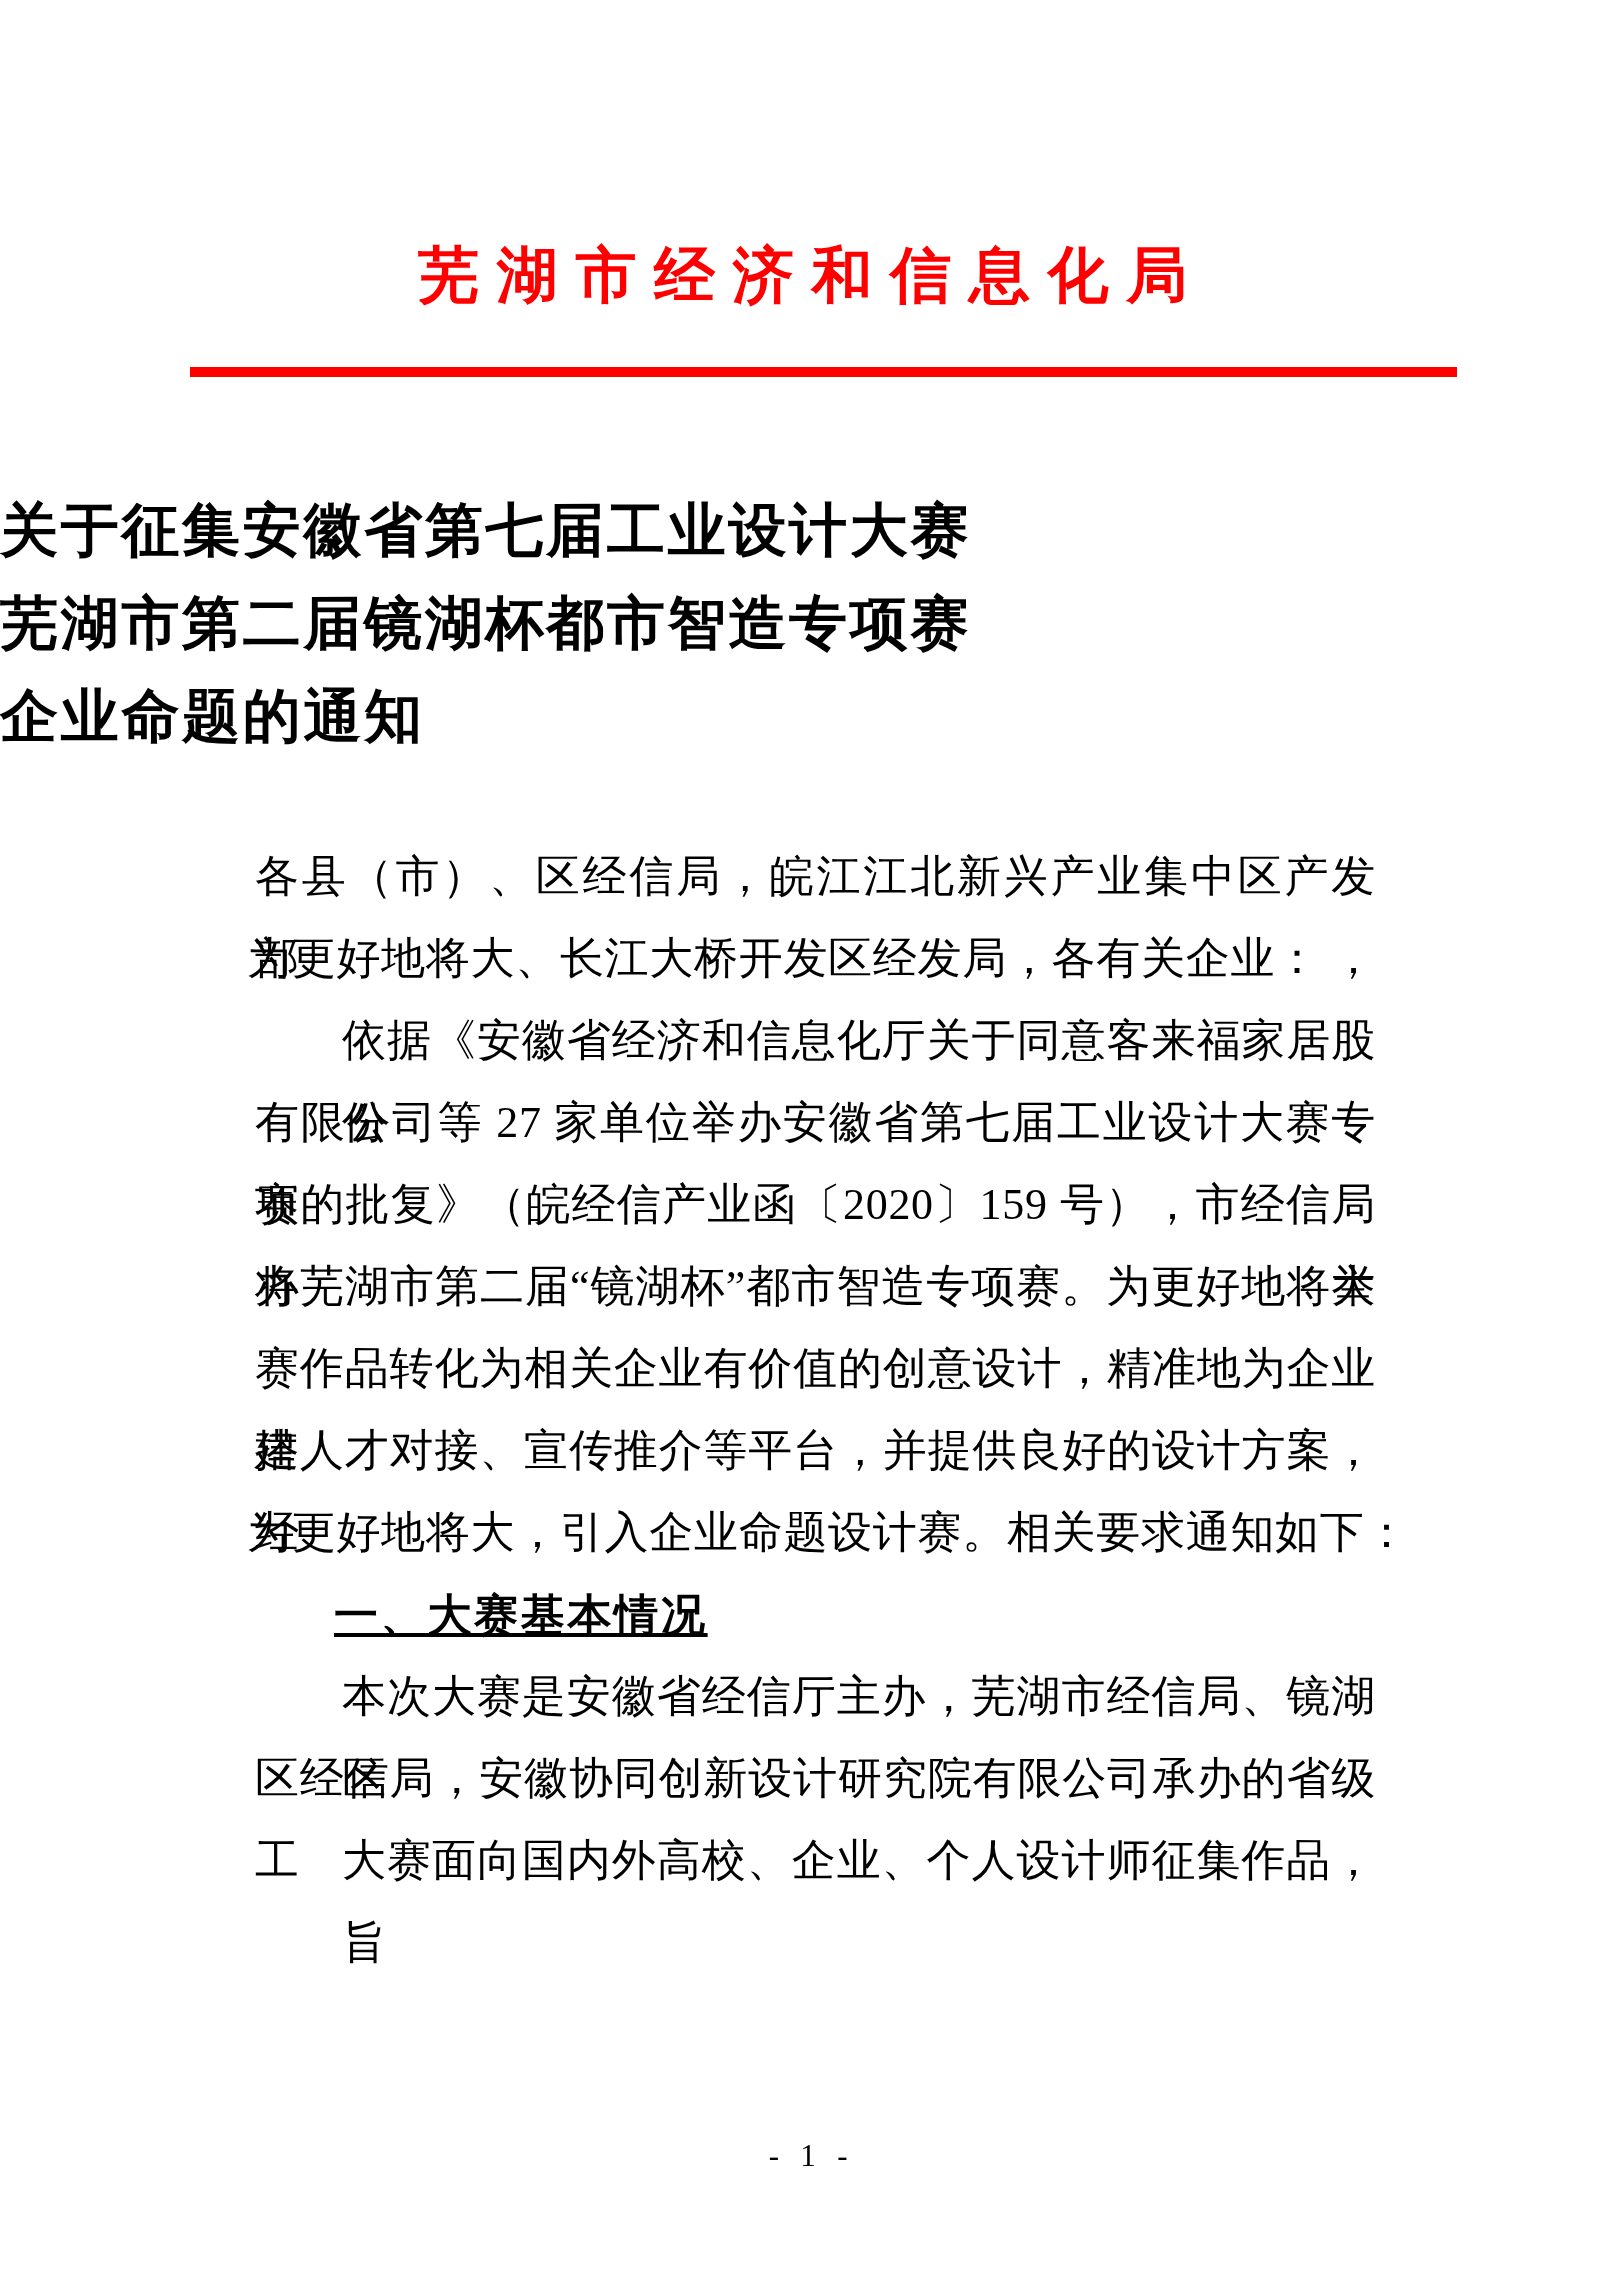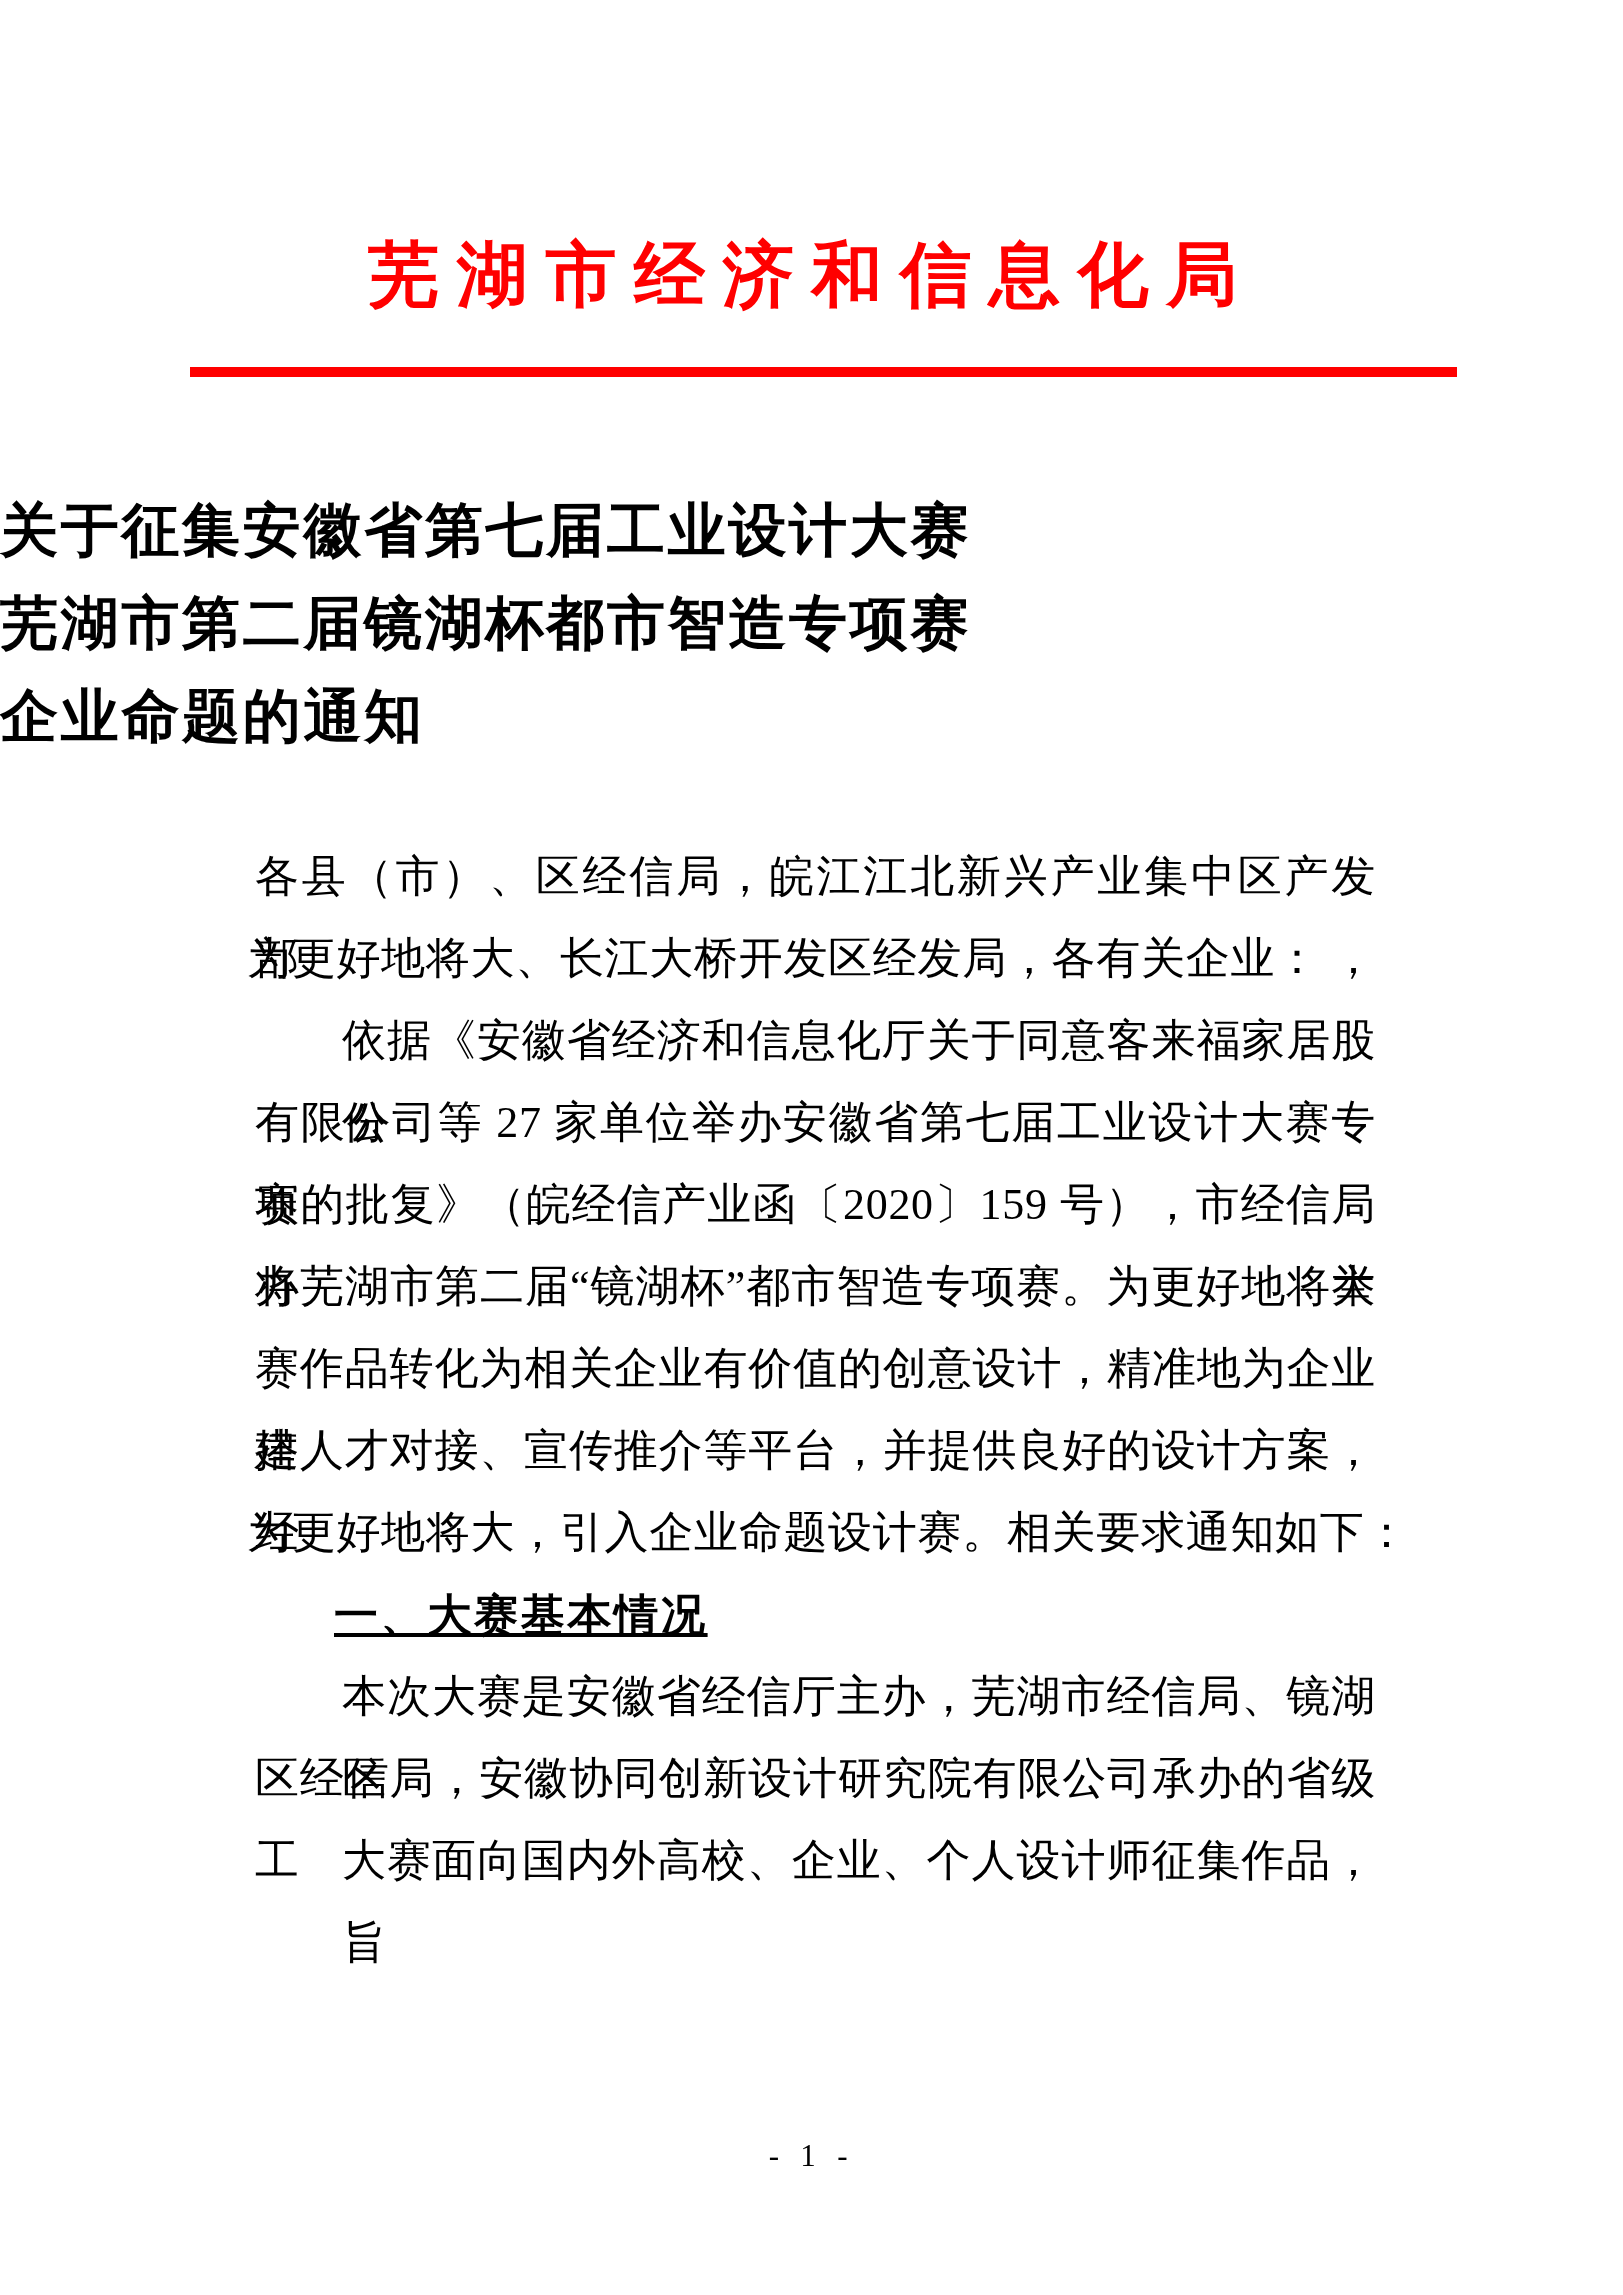--- a/index.html
+++ b/index.html
@@ -15,21 +15,21 @@
     color: var(--ink);
   }
   .org-title {
     position: absolute;
     top: 226px;
     left: 0;
     width: 100%;
     text-align: center;
     font-family: "Liberation Serif", "DejaVu Serif", serif;
     font-weight: bold;
-    font-size: 71px;
+    font-size: 61px;
     line-height: 99px;
     letter-spacing: 17.7px;
     color: var(--red);
     white-space: nowrap;
   }
   .red-rule {
     position: absolute;
     left: 190px;
     top: 367px;
     width: 1267px;

